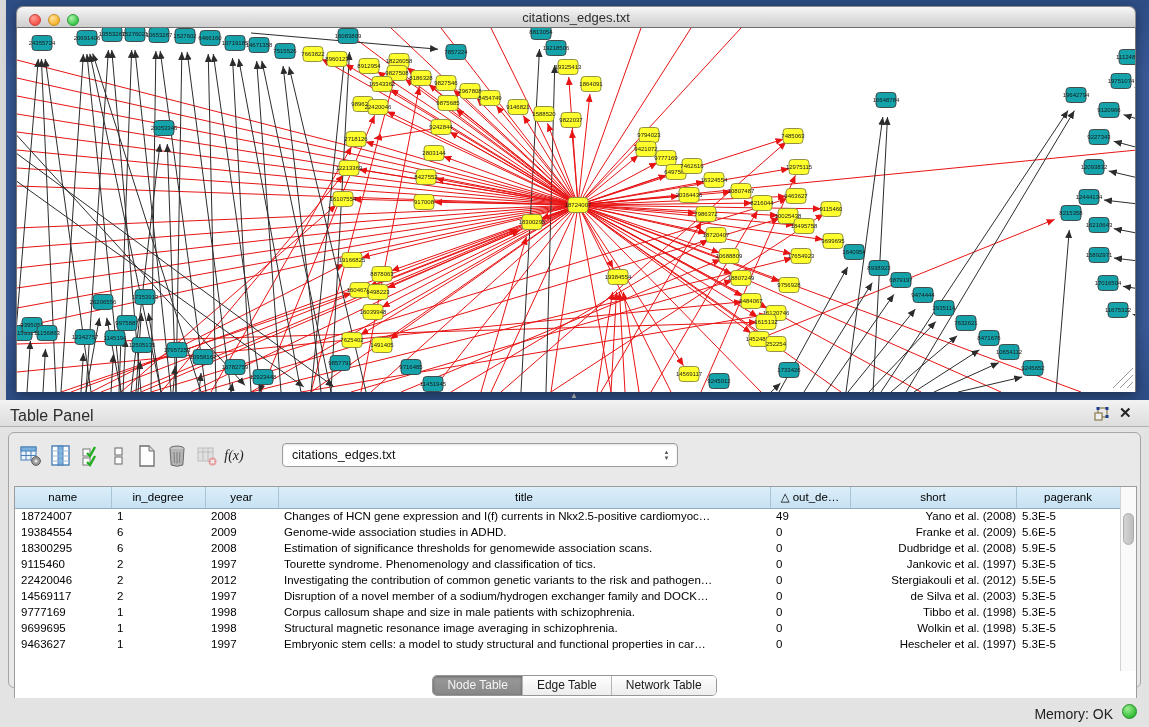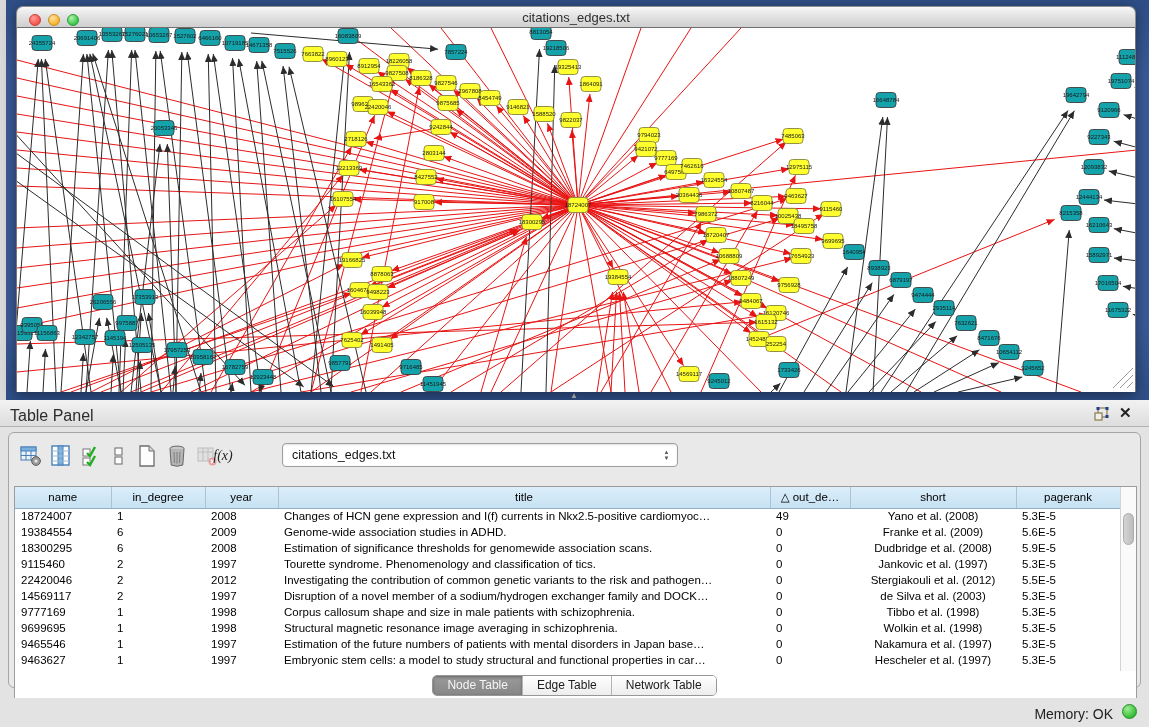--- a/index.html
+++ b/index.html
@@ -38,21 +38,21 @@
   .tb-btn { position:absolute; top:2px; width:26px; height:28px; display:flex; align-items:center; justify-content:center; cursor:pointer; border-radius:4px; }
   .tb-fx { font-size:14px; font-family:"Liberation Serif",serif; font-style:italic; color:#222; }
   .table-select { position:absolute; left:274px; top:3px; width:396px; height:24px; background:#ffffff; border:1px solid #9e9e9e; border-radius:4px; font-size:12.5px; color:#111; line-height:22px; padding-left:9px; cursor:pointer; box-shadow:inset 0 1px 2px rgba(0,0,0,.12); }
   .table-select .stepper { position:absolute; right:4px; top:2px; width:13px; height:18px; color:#555; font-size:6px; line-height:6px; text-align:center; padding-top:3px; }
 
   
   .data-table-wrap { position:absolute; left:14px; top:486px; width:1123px; height:230px; background:#ffffff; border:1px solid #9c9c9c; }
   table.grid { border-collapse:collapse; table-layout:fixed; width:1105px; font-size:11.5px; color:#000; }
   table.grid th { height:21px; background:linear-gradient(180deg,#dbeefa,#c6e1f2); border-right:1px solid #a8c4d6; border-bottom:1px solid #8fb0c4; font-weight:normal; text-align:center; overflow:hidden; white-space:nowrap; }
   table.grid td { height:16px; padding:0 0 0 6px; overflow:hidden; white-space:nowrap; text-overflow:clip; }
-  table.grid td.c-short { text-align:center; padding:0; }
+  table.grid td.c-short { text-align:right; padding:0; }
   .vscroll { position:absolute; right:0; top:0; width:16px; height:184px; background:#fafafa; border-left:1px solid #d4d4d4; }
   .vscroll .thumb { position:absolute; left:2px; top:26px; width:11px; height:32px; background:linear-gradient(90deg,#d4d4d4,#bdbdbd); border:1px solid #ababab; border-radius:6px; cursor:pointer; }
 
   
   .tab-strip { position:absolute; left:0; top:675px; width:1149px; height:21px; text-align:center; }
   .seg { display:inline-flex; border:1px solid #979797; border-radius:5px; overflow:hidden; background:#fff; box-shadow:0 1px 1px rgba(255,255,255,.8); }
   .seg button { font-family:"Liberation Sans",sans-serif; font-size:12px; padding:2px 14px 3px; border:none; border-right:1px solid #b5b5b5; background:linear-gradient(180deg,#ffffff,#ededed); color:#1c1c1c; cursor:pointer; height:19px; }
   .seg button:last-child { border-right:none; }
   .seg button.active { background:linear-gradient(180deg,#9a9a9a,#878787); color:#f5f5f5; box-shadow:inset 0 1px 3px rgba(0,0,0,.35); }
 
@@ -838,21 +838,21 @@
         </svg>
       </span><span class="tb-btn" style="left: 186px;">
         <svg width="24" height="24" viewBox="0 0 24 24" opacity="0.55">
           <rect x="3" y="4" width="15" height="13" fill="#dcdcdc" stroke="#9a9a9a"></rect>
           <line x1="3" y1="8" x2="18" y2="8" stroke="#9a9a9a"></line>
           <line x1="8" y1="4" x2="8" y2="17" stroke="#9a9a9a"></line>
           <line x1="13" y1="4" x2="13" y2="17" stroke="#9a9a9a"></line>
           <circle cx="17.5" cy="17.5" r="4" fill="#e05555" opacity="0.9"></circle>
           <path d="M15.8 15.8 L19.2 19.2 M19.2 15.8 L15.8 19.2" stroke="#fff" stroke-width="1.4"></path>
         </svg>
-      </span><span class="tb-btn" style="left: 202px;">
+      </span><span class="tb-btn" style="left: 213px;">
         <span class="tb-fx">f(x)</span>
       </span></span>
   <div class="table-select">
     <span>citations_edges.txt</span>
     <span class="stepper">▲<br>▼</span>
   </div>
 </div>
 
 <div class="data-table-wrap">
   <table class="grid">
@@ -943,29 +943,20 @@
         <tr>
           <td>9699695</td>
           <td>1</td>
           <td>1998</td>
           <td>Structural magnetic resonance image averaging in schizophrenia.</td>
           <td>0</td>
           <td class="c-short">Wolkin et al. (1998)</td>
           <td>5.3E-5</td>
         </tr>
         <tr>
-          <td>9465546</td>
-          <td>1</td>
-          <td>1997</td>
-          <td>Estimation of the future numbers of patients with mental disorders in Japan base…</td>
-          <td>0</td>
-          <td class="c-short">Nakamura et al. (1997)</td>
-          <td>5.3E-5</td>
-        </tr>
-        <tr>
           <td>9463627</td>
           <td>1</td>
           <td>1997</td>
           <td>Embryonic stem cells: a model to study structural and functional properties in car…</td>
           <td>0</td>
           <td class="c-short">Hescheler et al. (1997)</td>
           <td>5.3E-5</td>
         </tr>
       </tbody>
   </table>

